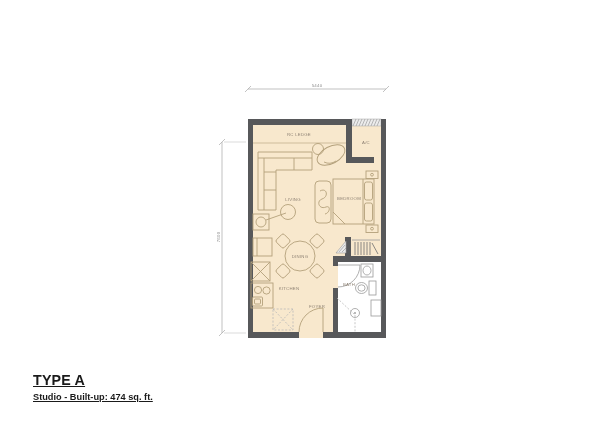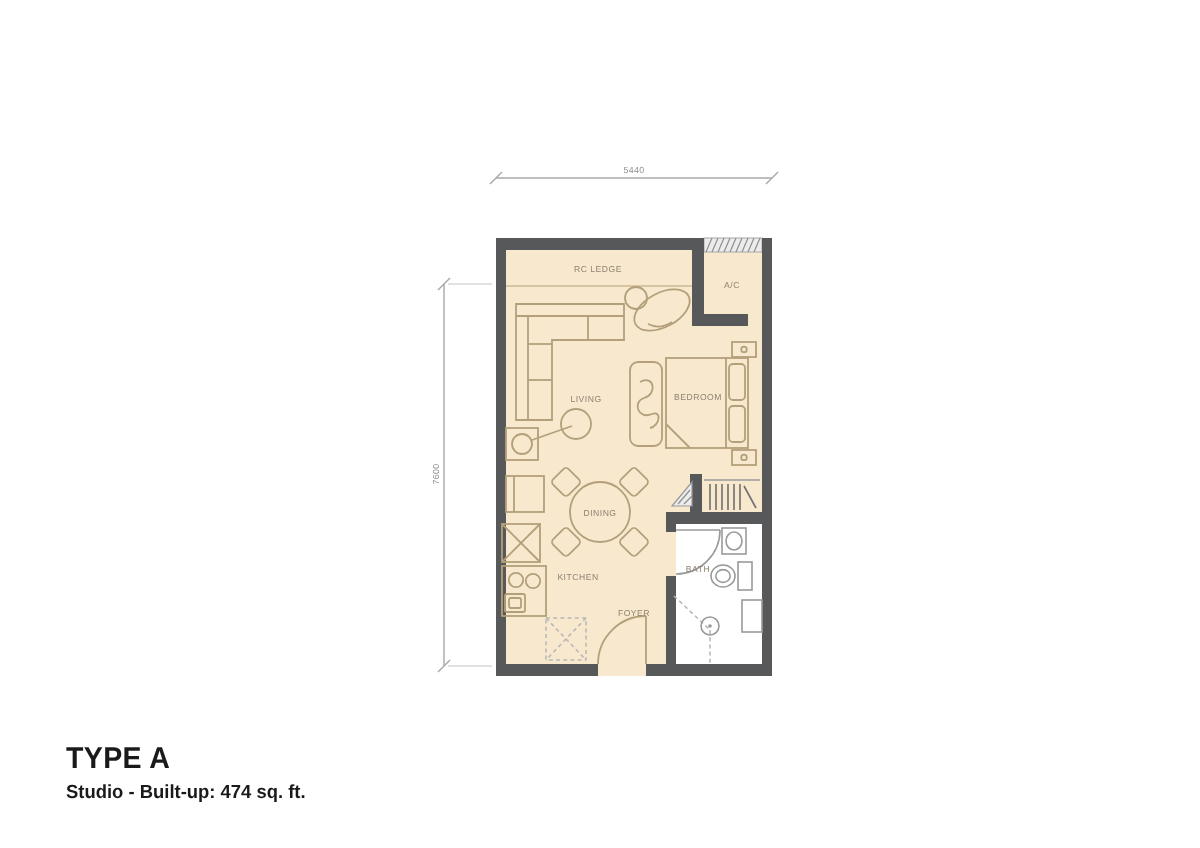--- a/index.html
+++ b/index.html
@@ -18,21 +18,21 @@
   .dash{fill:none;stroke:#b9b9b9;stroke-width:0.8;stroke-dasharray:2 1.6;}
   .hatchbg{fill:#ececec;stroke:#a8a8a8;stroke-width:0.5;}
   .hatchln{stroke:#8f8f8f;stroke-width:0.6;}
   .dim{stroke:#a8a8a8;stroke-width:0.7;fill:none;}
   .dimext{stroke:#c4c4c4;stroke-width:0.6;}
   .dimtxt{font-size:4.4px;fill:#8e8e8e;letter-spacing:0.2px;}
   .lbl{font-size:4.3px;fill:#8f8375;letter-spacing:0.25px;text-anchor:middle;}
   .thin{stroke:#b3a07b;stroke-width:0.6;fill:none;}
   .wline{stroke:#6f6f6f;stroke-width:0.8;}
 
-  .title-block{position:absolute;left:33px;top:371px;color:#1a1a1a;}
+  .title-block{position:absolute;left:33px;top:371px;color:#1a1a1a;text-decoration:underline;}
   .title-main{font-size:15px;font-weight:700;letter-spacing:0.2px;transform:scaleX(0.95);transform-origin:left;}
   .title-sub{font-size:9.5px;font-weight:700;margin-top:3px;transform:scaleX(0.97);transform-origin:left;}
 </style>
 </head>
 <body>
 
 <div id="canvas">
 
 <svg id="plan-svg" width="600" height="424" viewBox="0 0 600 424">
 

